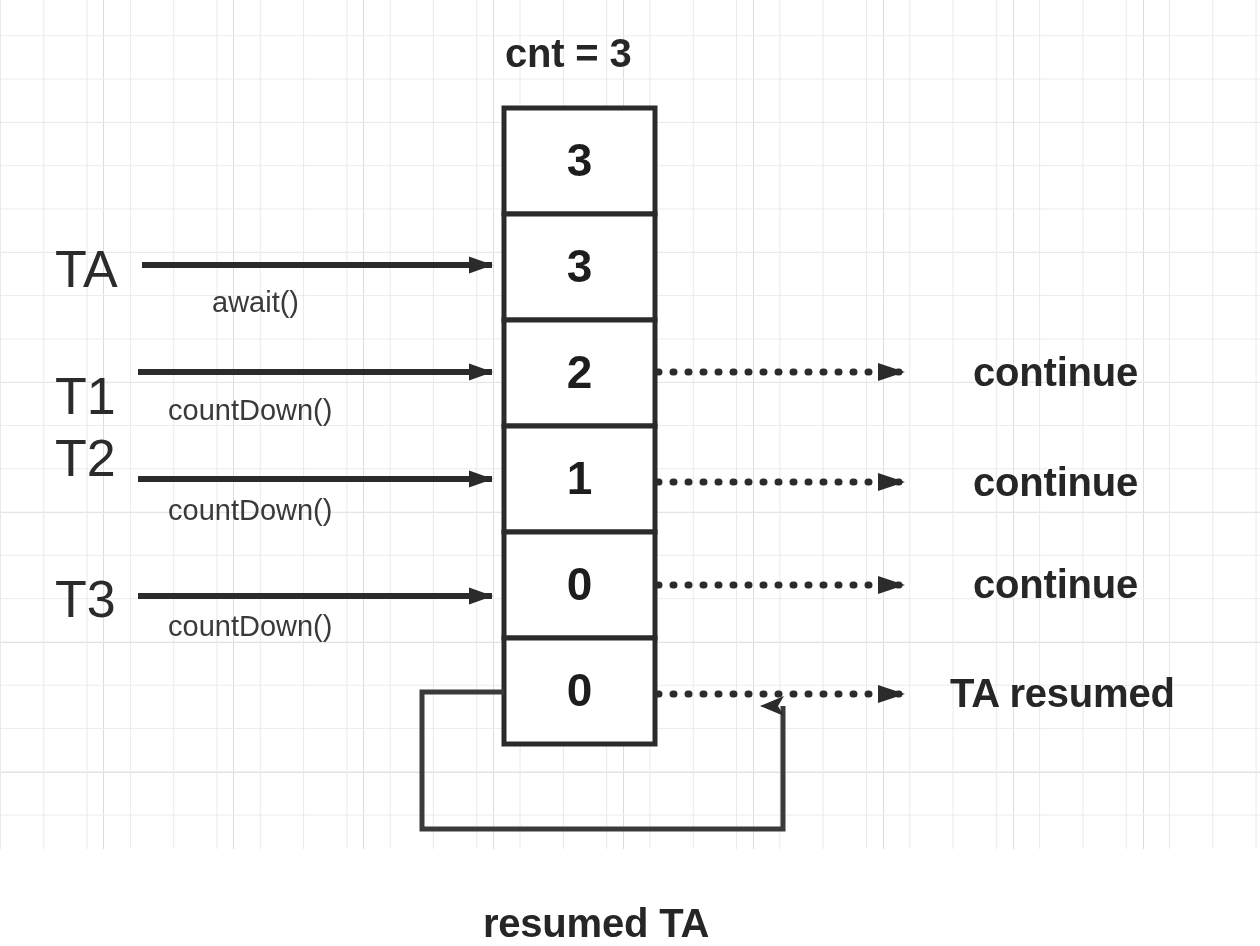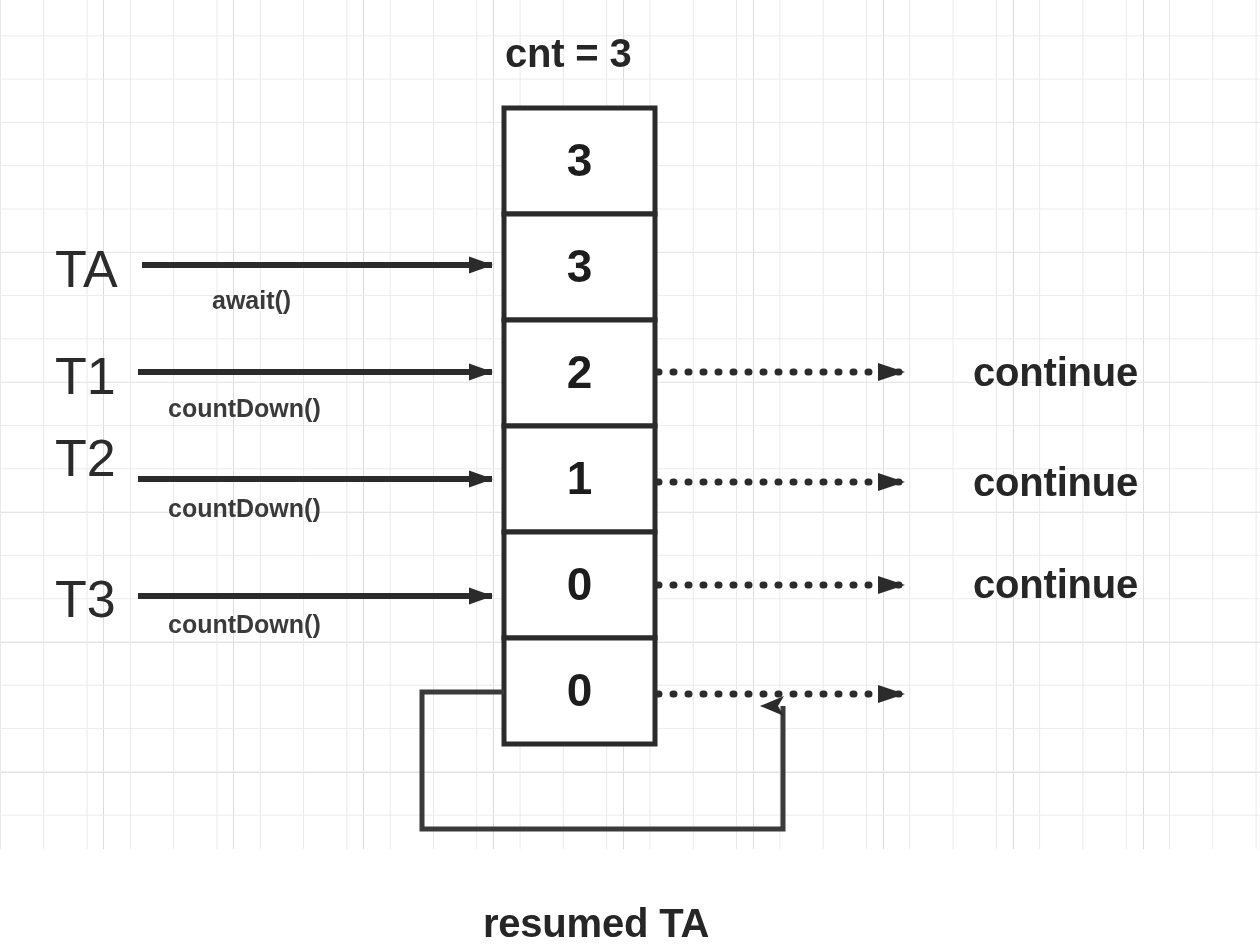--- a/index.html
+++ b/index.html
@@ -50,22 +50,22 @@
     letter-spacing: -0.2px;
   }
   
   .thread-lbl {
     font-weight: normal;
     font-size: 52px;
     color: #2b2b2b;
   }
   
   .call-lbl {
-    font-weight: bold;
-    font-size: 25px;
+    font-weight: normal;
+    font-size: 29px;
     color: #3a3a3a;
     text-align: right;
   }
   
   .cell-val {
     position: absolute;
     font-weight: bold;
     font-size: 46px;
     color: #1d1d1d;
     text-align: center;
@@ -126,28 +126,29 @@
   <div class="cell-val" style="left:504px; top:137px; width:151px;">3</div>
   <div class="cell-val" style="left:504px; top:243px; width:151px;">3</div>
   <div class="cell-val" style="left:504px; top:349px; width:151px;">2</div>
   <div class="cell-val" style="left:504px; top:455px; width:151px;">1</div>
   <div class="cell-val" style="left:504px; top:561px; width:151px;">0</div>
   <div class="cell-val" style="left:504px; top:667px; width:151px;">0</div>
 
   <div class="txt thread-lbl" style="left:55px; top:243px;">TA</div>
   <div class="txt call-lbl" style="left:212px; top:288px;">await()</div>
 
-  <div class="txt thread-lbl" style="left:55px; top:350px;">T1</div>
+  <div class="txt thread-lbl" style="left:55px; top:370px;">T1</div>
   <div class="txt call-lbl" style="left:168px; top:396px;">countDown()</div>
 
   <div class="txt thread-lbl" style="left:55px; top:432px;">T2</div>
   <div class="txt call-lbl" style="left:168px; top:496px;">countDown()</div>
 
   <div class="txt thread-lbl" style="left:55px; top:573px;">T3</div>
   <div class="txt call-lbl" style="left:168px; top:612px;">countDown()</div>
 
   <div class="txt bold-lbl" style="left:973px; top:352px;">continue</div>
   <div class="txt bold-lbl" style="left:973px; top:462px;">continue</div>
   <div class="txt bold-lbl" style="left:973px; top:564px;">continue</div>
+  <div class="txt bold-lbl" style="left:950px; top:673px;">TA resumed</div>
 
   <div class="txt bold-lbl" style="left:0px; top:903px; width:1192px; text-align:center;">resumed TA</div>
 
 </div>
 
 </body></html>

